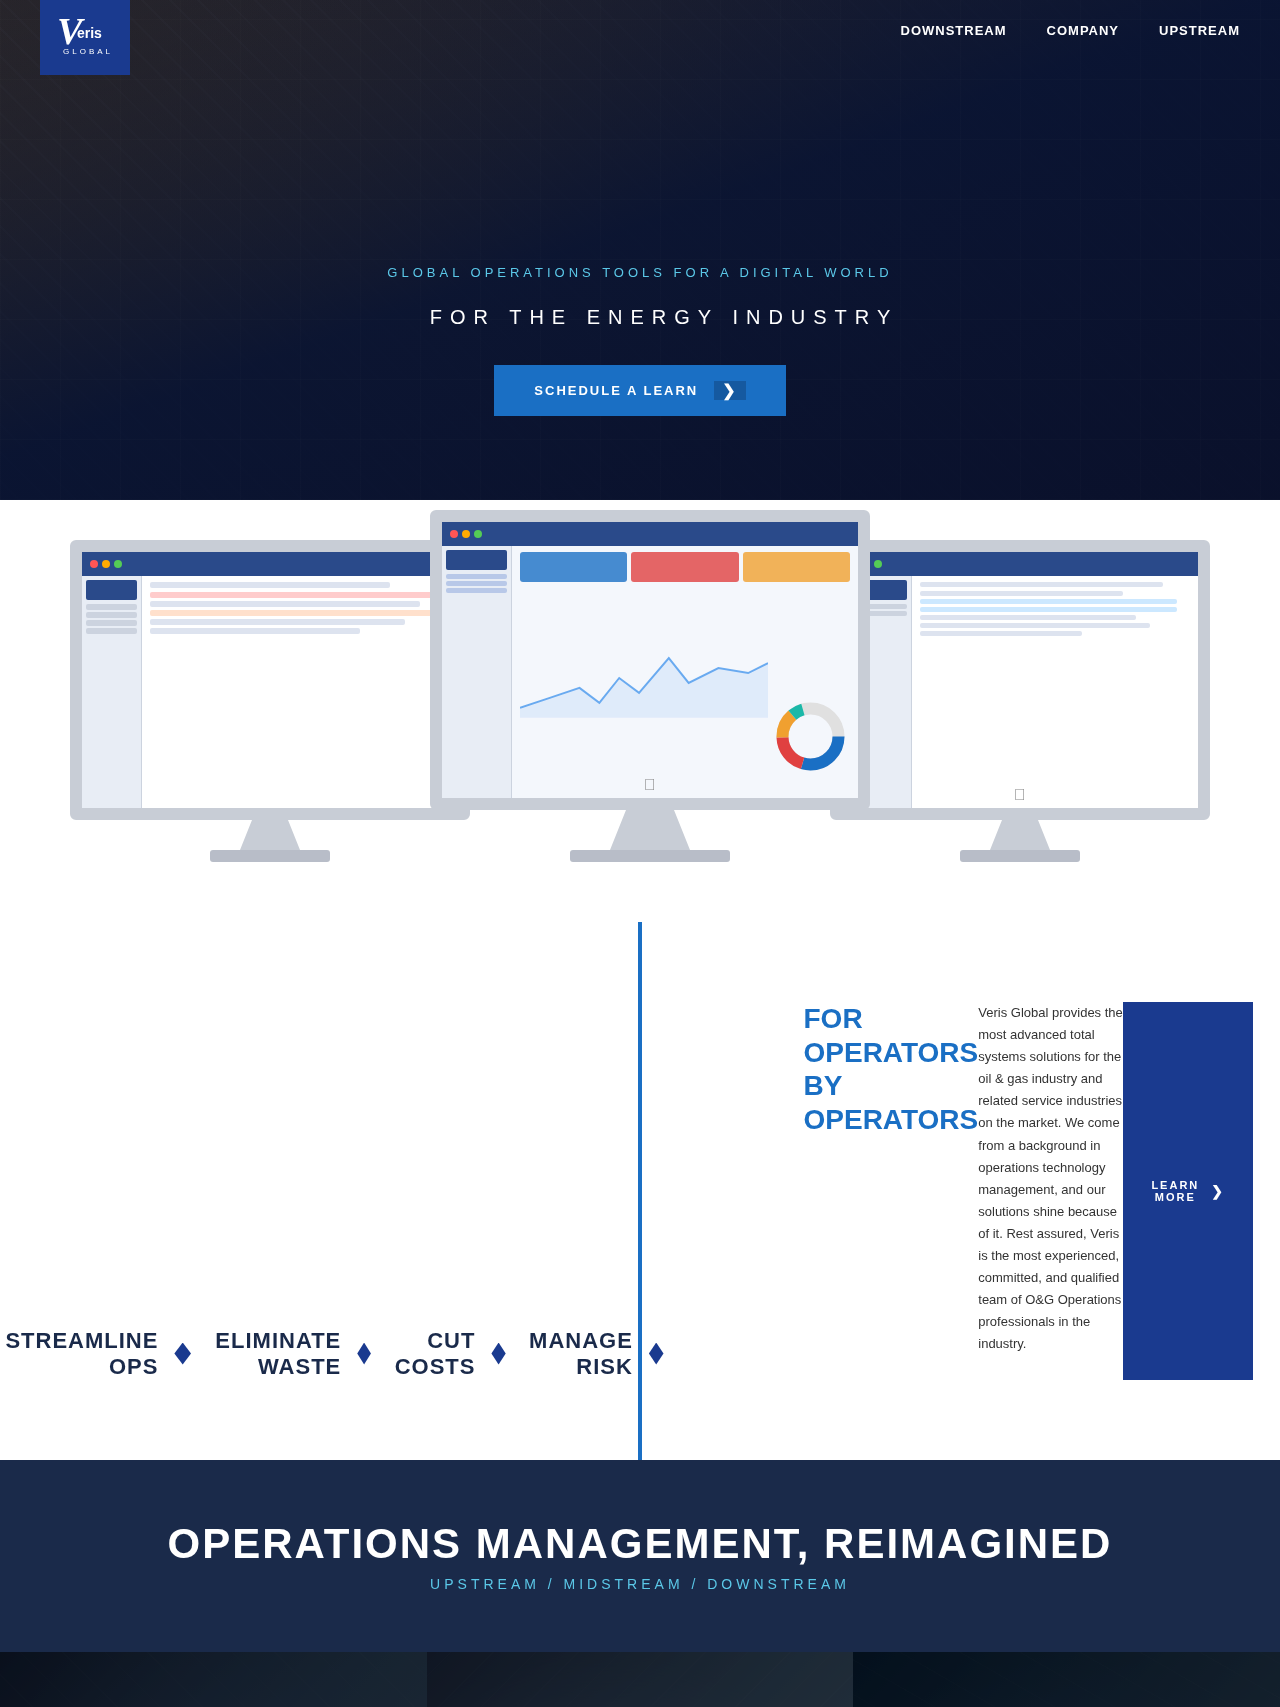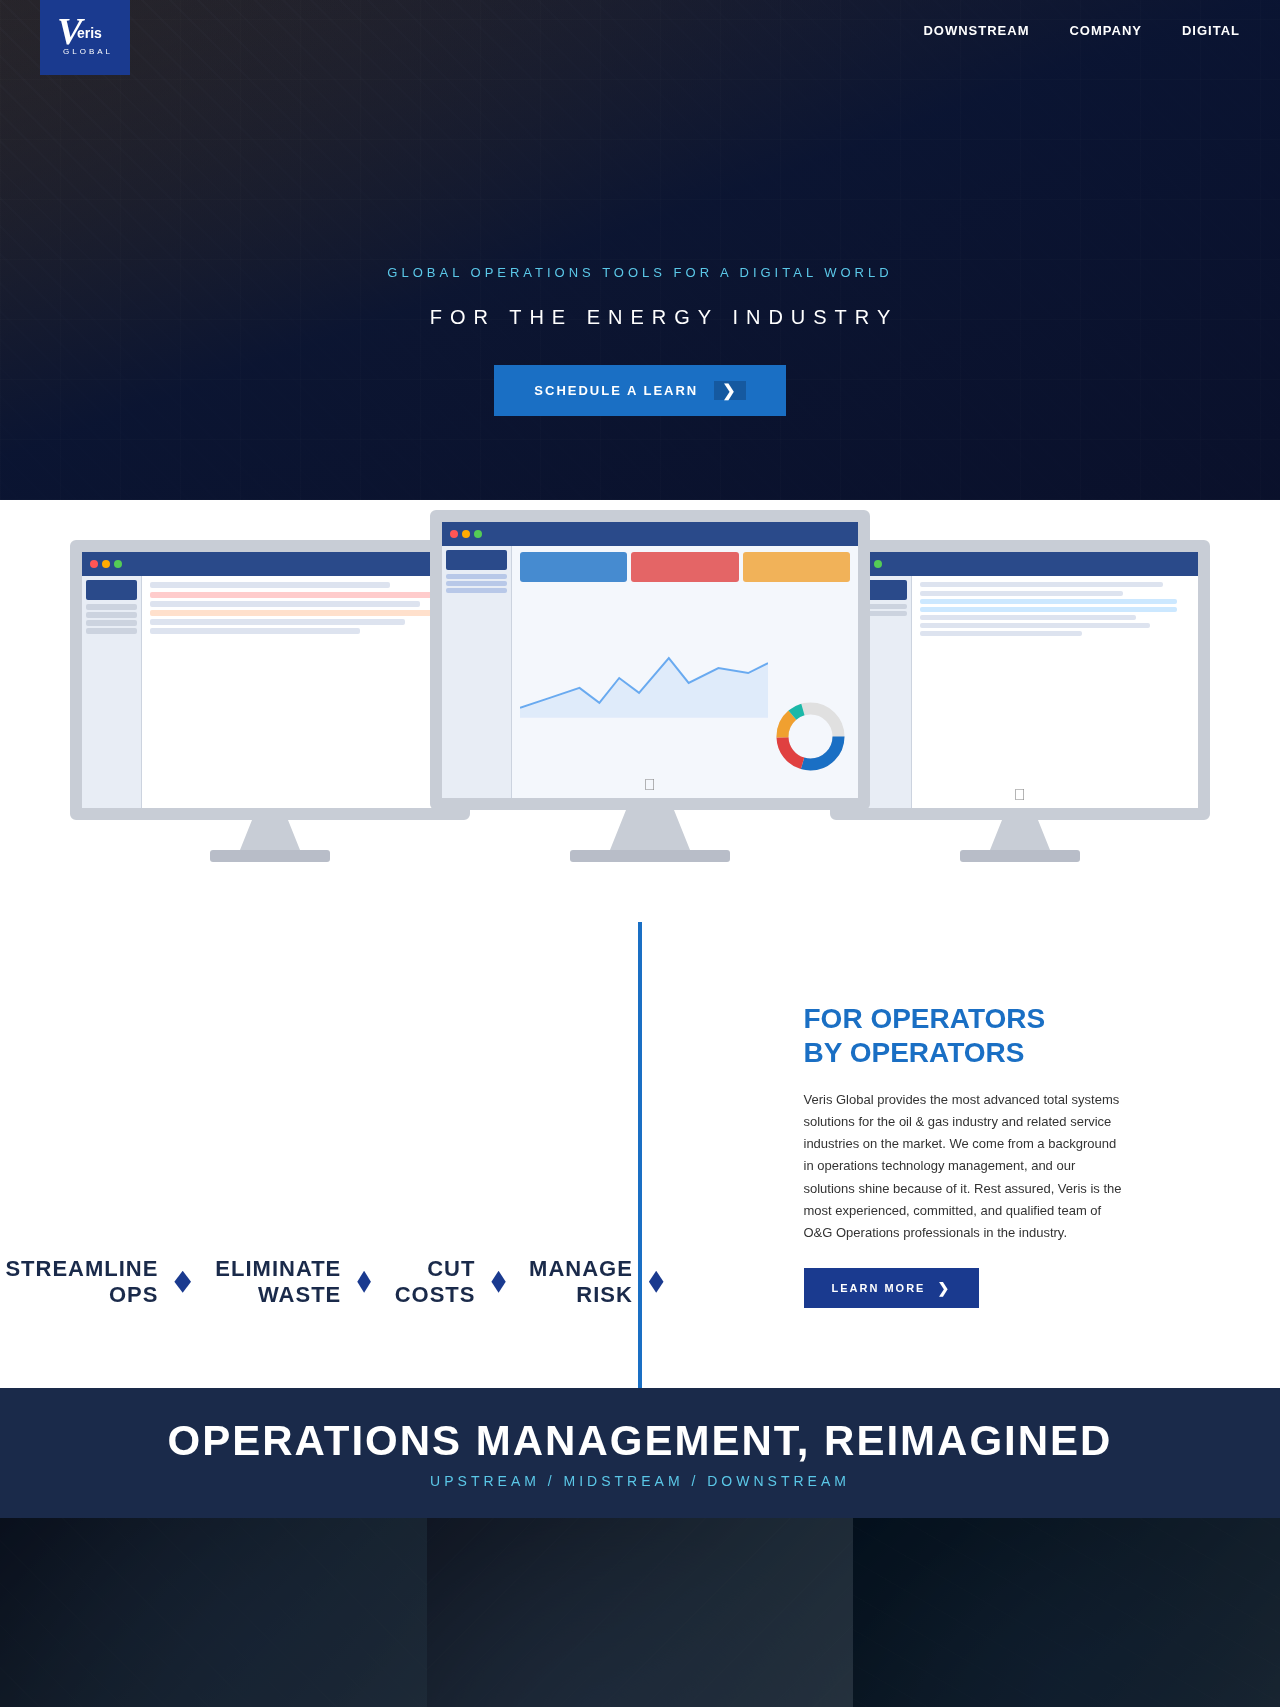--- a/index.html
+++ b/index.html
@@ -206,23 +206,22 @@
     }
     .ops-dot {
       width: 22px;
       height: 22px;
       background: #1a3a8f;
       clip-path: polygon(50% 0%, 100% 50%, 50% 100%, 0% 50%);
     }
     .ops-right {
       flex: 1;
       padding-left: 80px;
-      padding-right: 36px;
-      display: flex;
-      flex-direction: column;
+      padding-right: 27px;
+      display: flex;
       justify-content: center;
     }
     .ops-title {
       font-size: 28px;
       font-weight: 900;
       color: #1a6fc4;
       line-height: 1.2;
       margin-bottom: 20px;
     }
     .ops-body {
@@ -246,21 +245,21 @@
       gap: 12px;
       width: fit-content;
     }
     .learn-btn-arrow {
       font-size: 14px;
     }
 
     
     .dark-section {
       background: #1a2a4a;
-      padding: 29px 80px;
+      padding: 60px 80px;
       text-align: center;
     }
     .dark-section-title {
       color: #fff;
       font-size: 42px;
       font-weight: 800;
       letter-spacing: 2px;
       margin-bottom: 8px;
     }
     .dark-section-sub {
@@ -324,21 +323,21 @@
       <svg width="60" height="52" viewBox="0 0 60 52" fill="none">
         <text x="2" y="40" font-family="Georgia, serif" font-style="italic" font-size="38" font-weight="bold" fill="white">V</text>
         <text x="22" y="34" font-family="Arial" font-size="14" font-weight="bold" fill="white">eris</text>
         <text x="8" y="50" font-family="Arial" font-size="8" letter-spacing="3" fill="white">GLOBAL</text>
       </svg>
     </div>
   </div>
   <div class="nav-links">
     <a class="nav-link">DOWNSTREAM</a>
     <a class="nav-link">COMPANY</a>
-    <a class="nav-link">DIGITAL</a>
+    <a class="nav-link">UPSTREAM</a>
   </div>
 </nav>
 
 <section class="hero">
 
   <div style="position:absolute;inset:0;background:
     repeating-linear-gradient(90deg, rgba(255,255,255,0.01) 0px, rgba(255,255,255,0.01) 1px, transparent 1px, transparent 60px),
     repeating-linear-gradient(0deg, rgba(255,255,255,0.01) 0px, rgba(255,255,255,0.01) 1px, transparent 1px, transparent 60px),
     linear-gradient(160deg, rgba(120,80,20,0.25) 0%, rgba(10,20,50,0.9) 40%, rgba(10,15,40,0.95) 100%);
     pointer-events:none;"></div>

